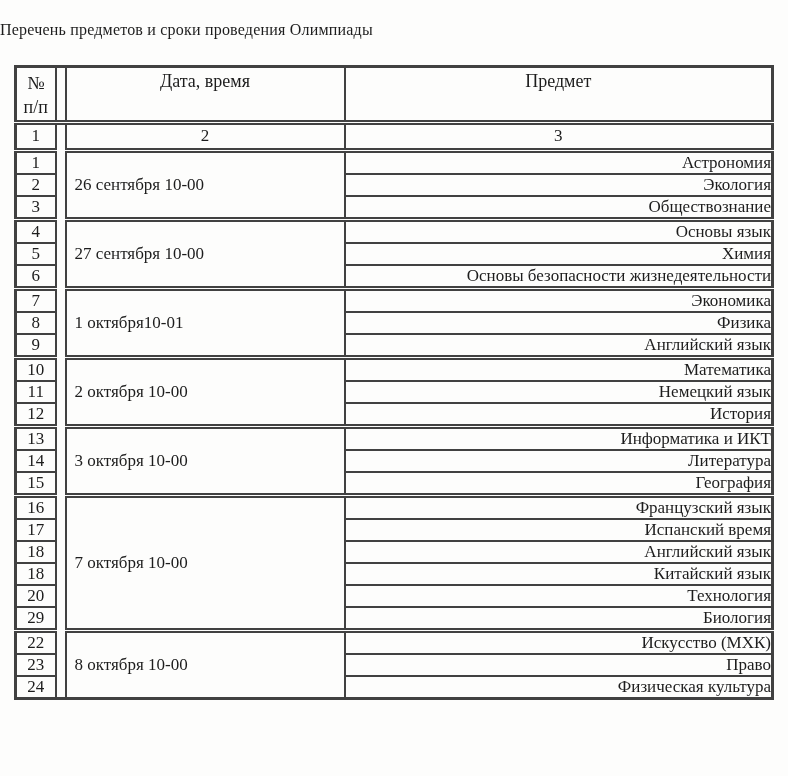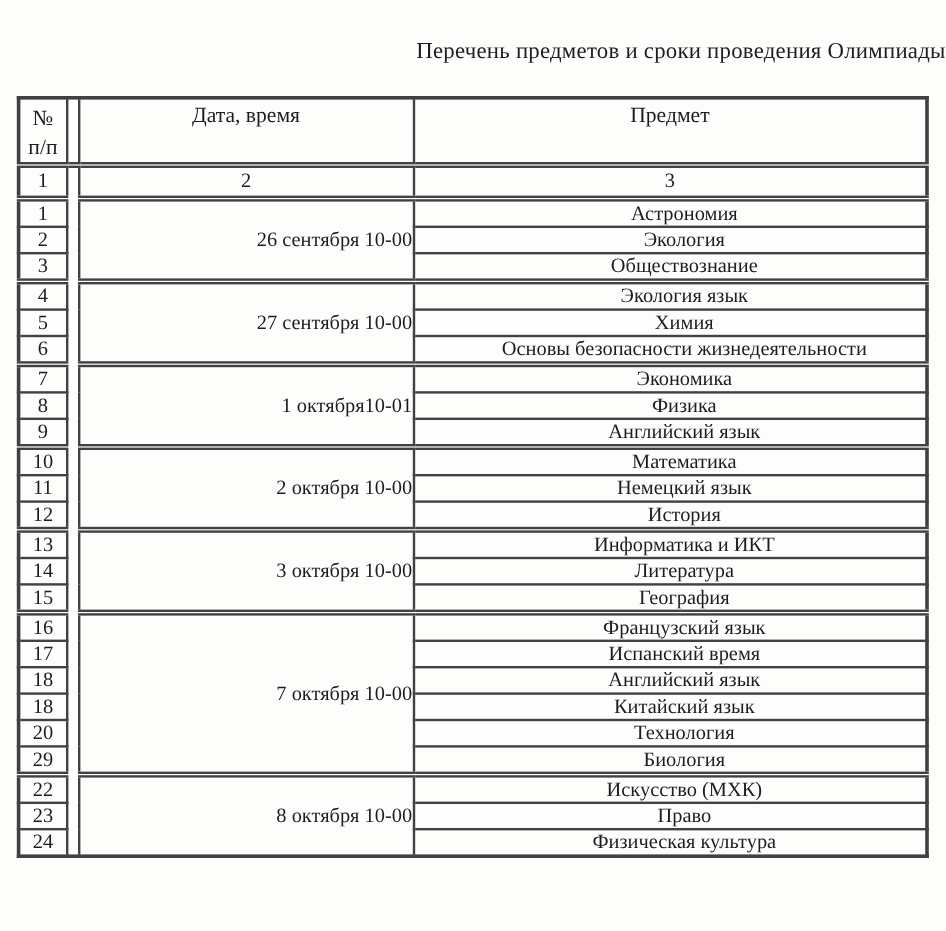--- a/index.html
+++ b/index.html
@@ -10,23 +10,23 @@
   *{box-sizing:border-box;}
   html,body{margin:0;padding:0;}
   body{
     width:788px;height:776px;
     background:var(--bg);
     color:var(--text);
     font-family:"Liberation Serif","DejaVu Serif",serif;
     overflow:hidden;
   }
   .page-title{
-    padding-top:32px;
-    text-align:right;
-    font-size:19px;
+    padding-top:21px;
+    text-align:left;
+    font-size:16px;
     letter-spacing:.2px;
   }
   table.schedule{
     margin:26px auto 0;
     width:757px;
     table-layout:fixed;
     border-collapse:collapse;
     border:3px solid var(--line);
   }
   th,td{
@@ -53,26 +53,26 @@
     text-align:center;
     border-top:5px double var(--line);
   }
   tr.colnum-row td.gap{
     border-left:none;border-right:none;border-bottom:none;
     border-top:5px double var(--line);
   }
   tbody td{height:22px;}
   tbody td.num{text-align:center;}
   tbody td.date{
-    text-align:right;
+    text-align:left;
     padding-left:8px;
     vertical-align:middle;
   }
   tbody td.subject{
-    text-align:center;
+    text-align:right;
     padding-left:24px;
   }
   tbody tr.group-start td{border-top:5px double var(--line);}
   tbody tr td.gap{border:none;}
 </style>
 </head>
 <body>
 
 <div class="page-title">Перечень предметов и сроки проведения Олимпиады</div>
 
@@ -114,21 +114,21 @@
       </tr>
       <tr>
         <td class="num">3</td>
         <td class="gap"></td>
         <td class="subject">Обществознание</td>
       </tr>
       <tr class="group-start">
         <td class="num">4</td>
         <td class="gap"></td>
         <td class="date" rowspan="3">27 сентября 10-00</td>
-        <td class="subject">Экология язык</td>
+        <td class="subject">Основы язык</td>
       </tr>
       <tr>
         <td class="num">5</td>
         <td class="gap"></td>
         <td class="subject">Химия</td>
       </tr>
       <tr>
         <td class="num">6</td>
         <td class="gap"></td>
         <td class="subject">Основы безопасности жизнедеятельности</td>

